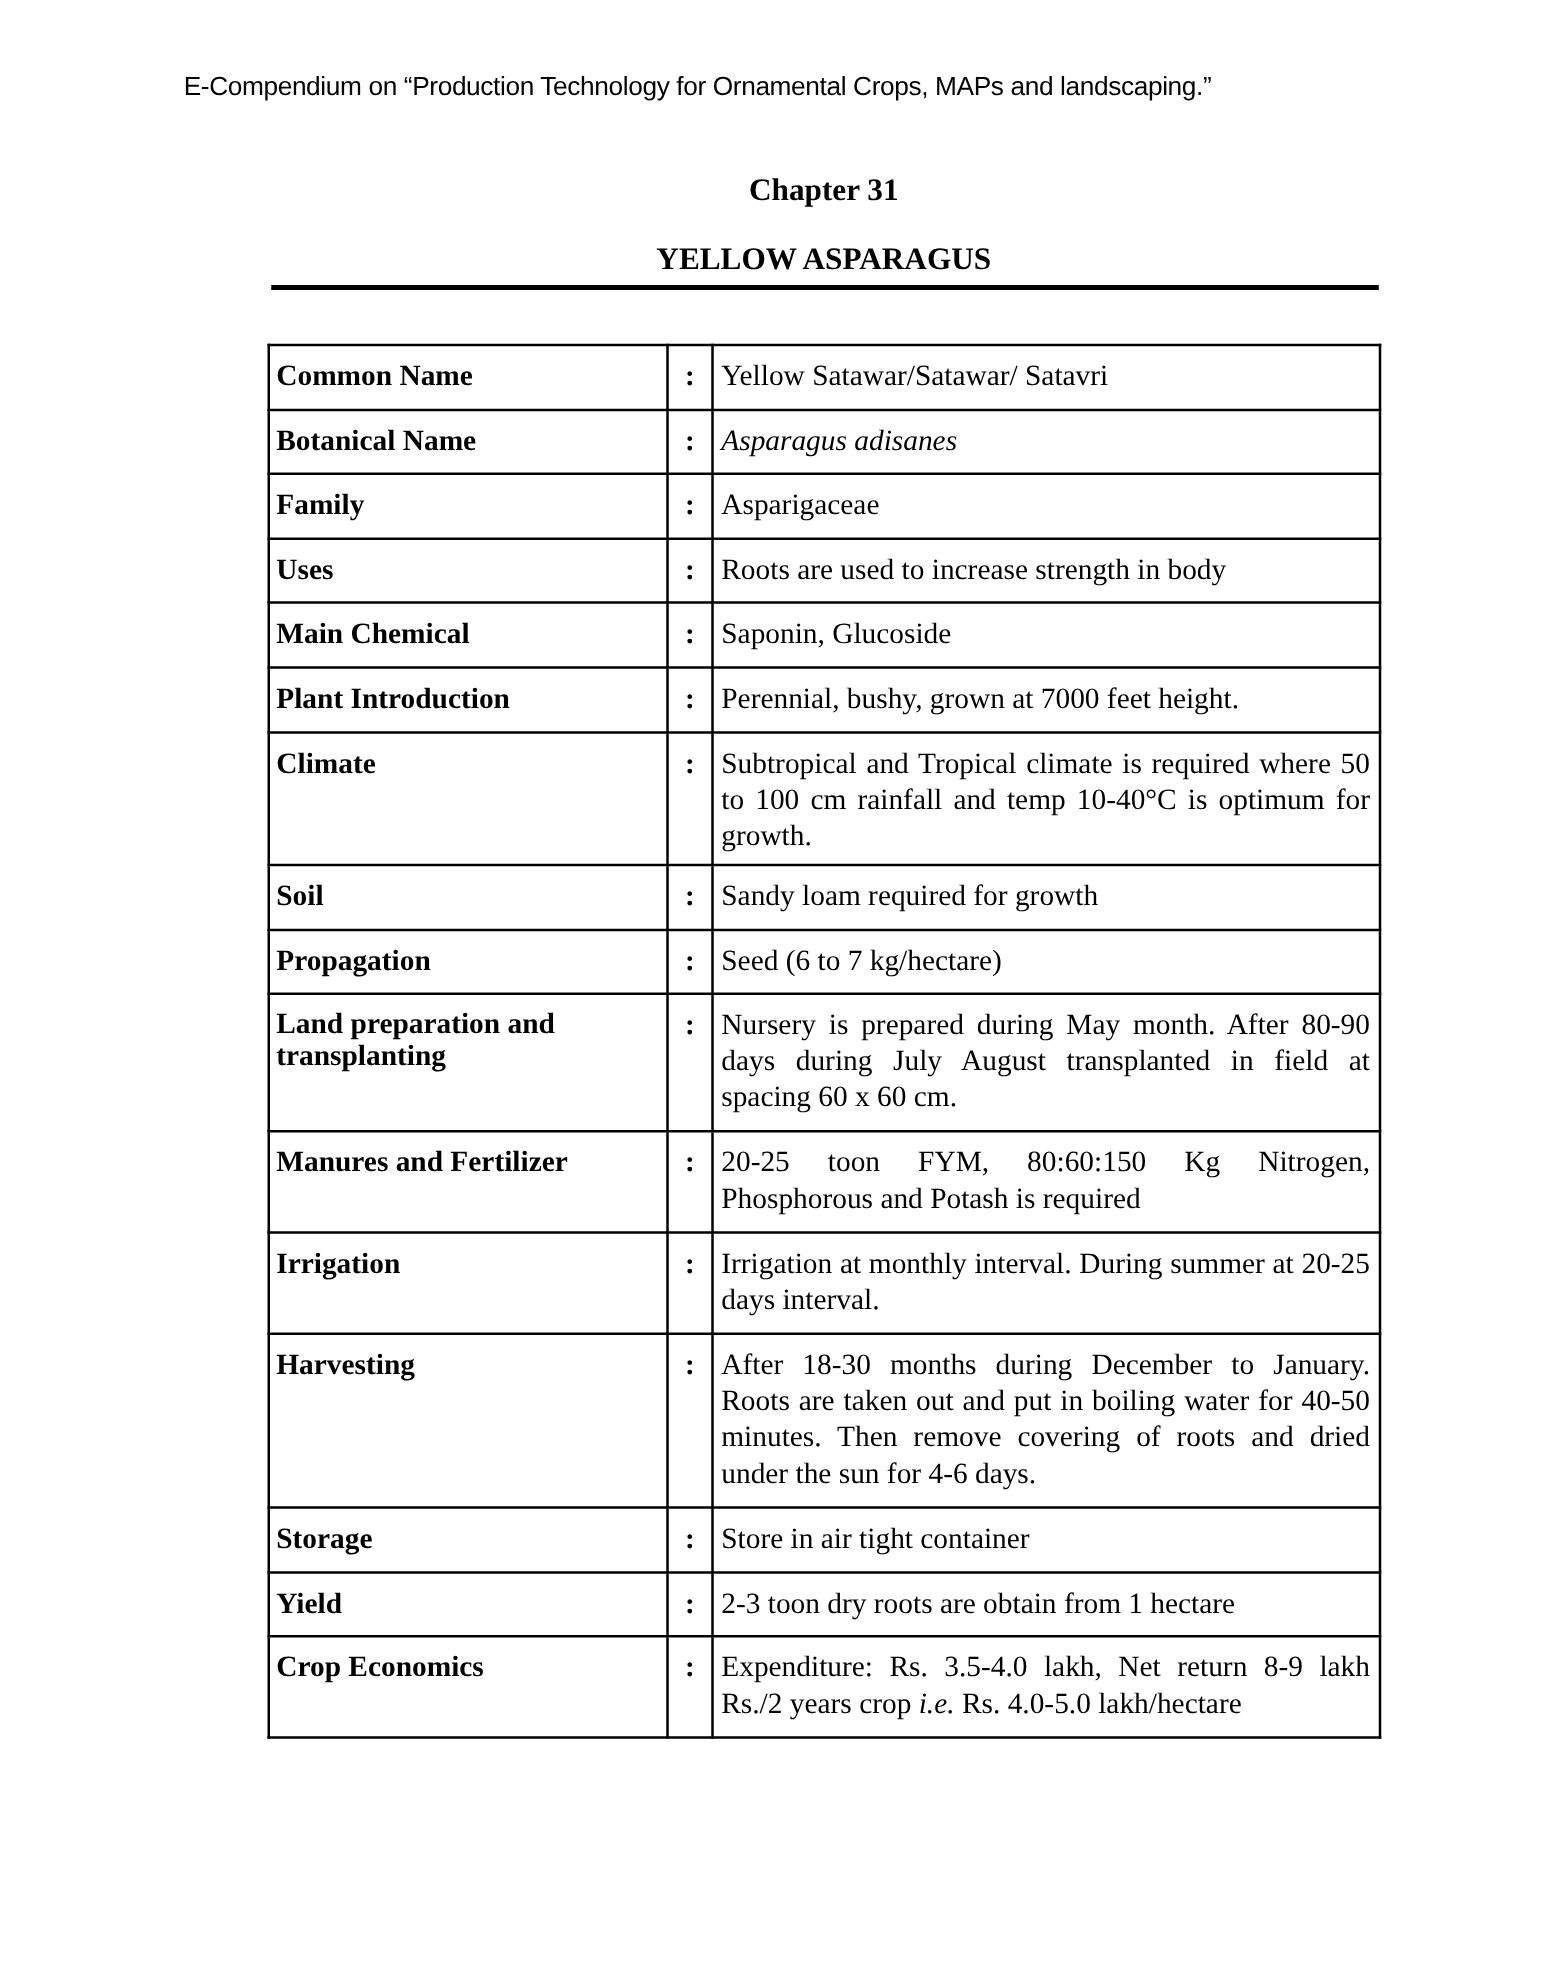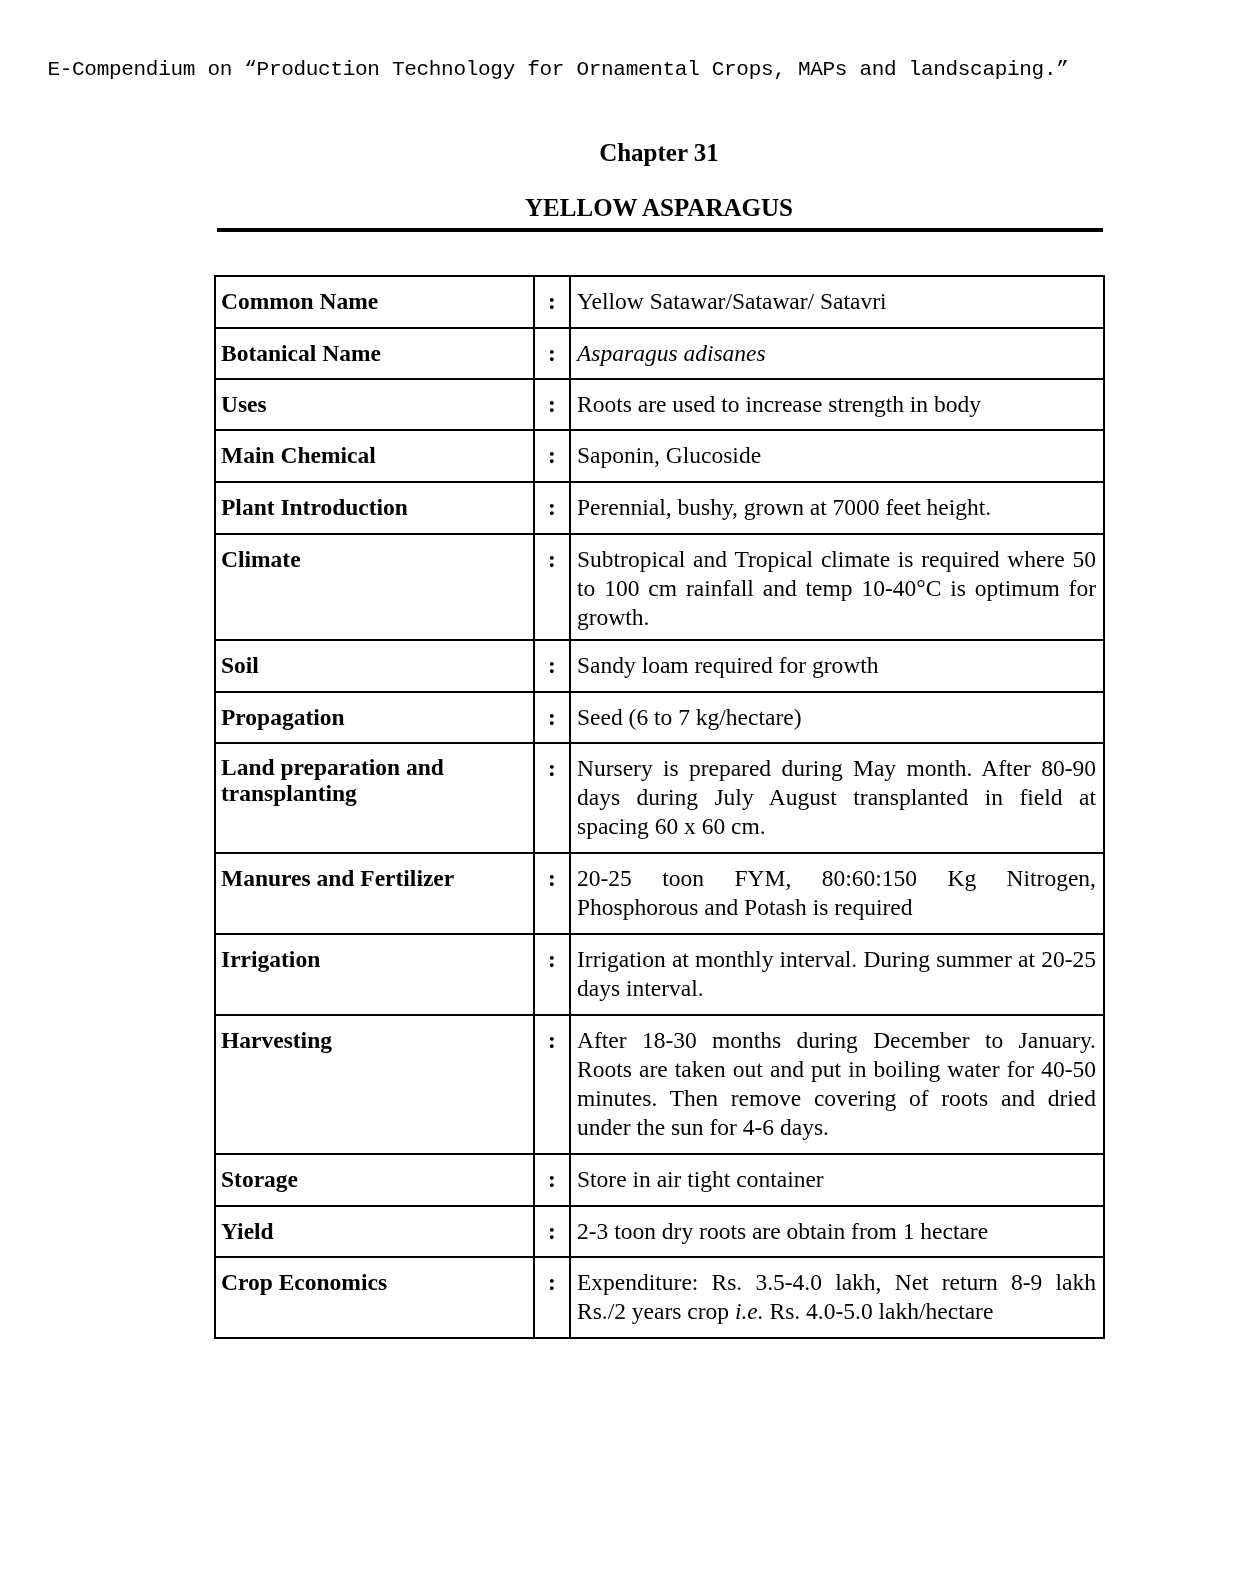--- a/index.html
+++ b/index.html
@@ -1,17 +1,17 @@
 <!DOCTYPE html>
 <html><head>
 <meta charset="utf-8">
 <style>
   html, body { margin: 0; padding: 0; background: #ffffff; }
   body { width: 1252px; height: 1584px; position: relative; color: #000; font-family: "Liberation Serif", serif; }
-  .page-header { position: absolute; top: 58px; left: 0; width: 1116px; text-align: center; font-size: 21px; font-family: Liberation Mono, monospace; letter-spacing: -0.3px; }
+  .page-header { position: absolute; top: 58px; left: 0; width: 1116px; text-align: center; font-size: 21px; font-family: Liberation Sans, sans-serif; letter-spacing: -0.3px; }
   .chapter { position: absolute; top: 139px; left: 0; width: 1318px; text-align: center; font-size: 25px; font-weight: bold; }
   .title { position: absolute; top: 194px; left: 0; width: 1318px; text-align: center; font-size: 25px; font-weight: bold; }
   .rule { position: absolute; top: 228px; left: 217px; width: 886px; height: 4px; background: #000; }
   table { position: absolute; top: 275px; left: 214px; width: 891px; border-collapse: collapse; font-size: 23.5px; }
   td { border: 2.5px solid #000; vertical-align: top; padding: 10px 22px 7px 6px; line-height: 29px; }
   td.label { width: 290px; font-weight: bold; padding-left: 5px; }
   td.colon { width: 34px; text-align: center; font-weight: bold; padding-left: 0; padding-right: 0; }
   td.value { text-align: justify; padding-right: 7px; }
   .bold-label { line-height: 26px; }
   i { font-style: italic; }
@@ -28,20 +28,25 @@
   <tbody>
     <tr style="height:52px">
       <td class="label">Common Name</td>
       <td class="colon">:</td>
       <td class="value">Yellow Satawar/Satawar/ Satavri</td>
     </tr>
     <tr style="height:51px">
       <td class="label">Botanical Name</td>
       <td class="colon">:</td>
       <td class="value"><i>Asparagus adisanes</i></td>
+    </tr>
+    <tr style="height:52px">
+      <td class="label">Family</td>
+      <td class="colon">:</td>
+      <td class="value">Asparigaceae</td>
     </tr>
     <tr style="height:51px">
       <td class="label">Uses</td>
       <td class="colon">:</td>
       <td class="value">Roots are used to increase strength in body</td>
     </tr>
     <tr style="height:52px">
       <td class="label">Main Chemical</td>
       <td class="colon">:</td>
       <td class="value">Saponin, Glucoside</td>

